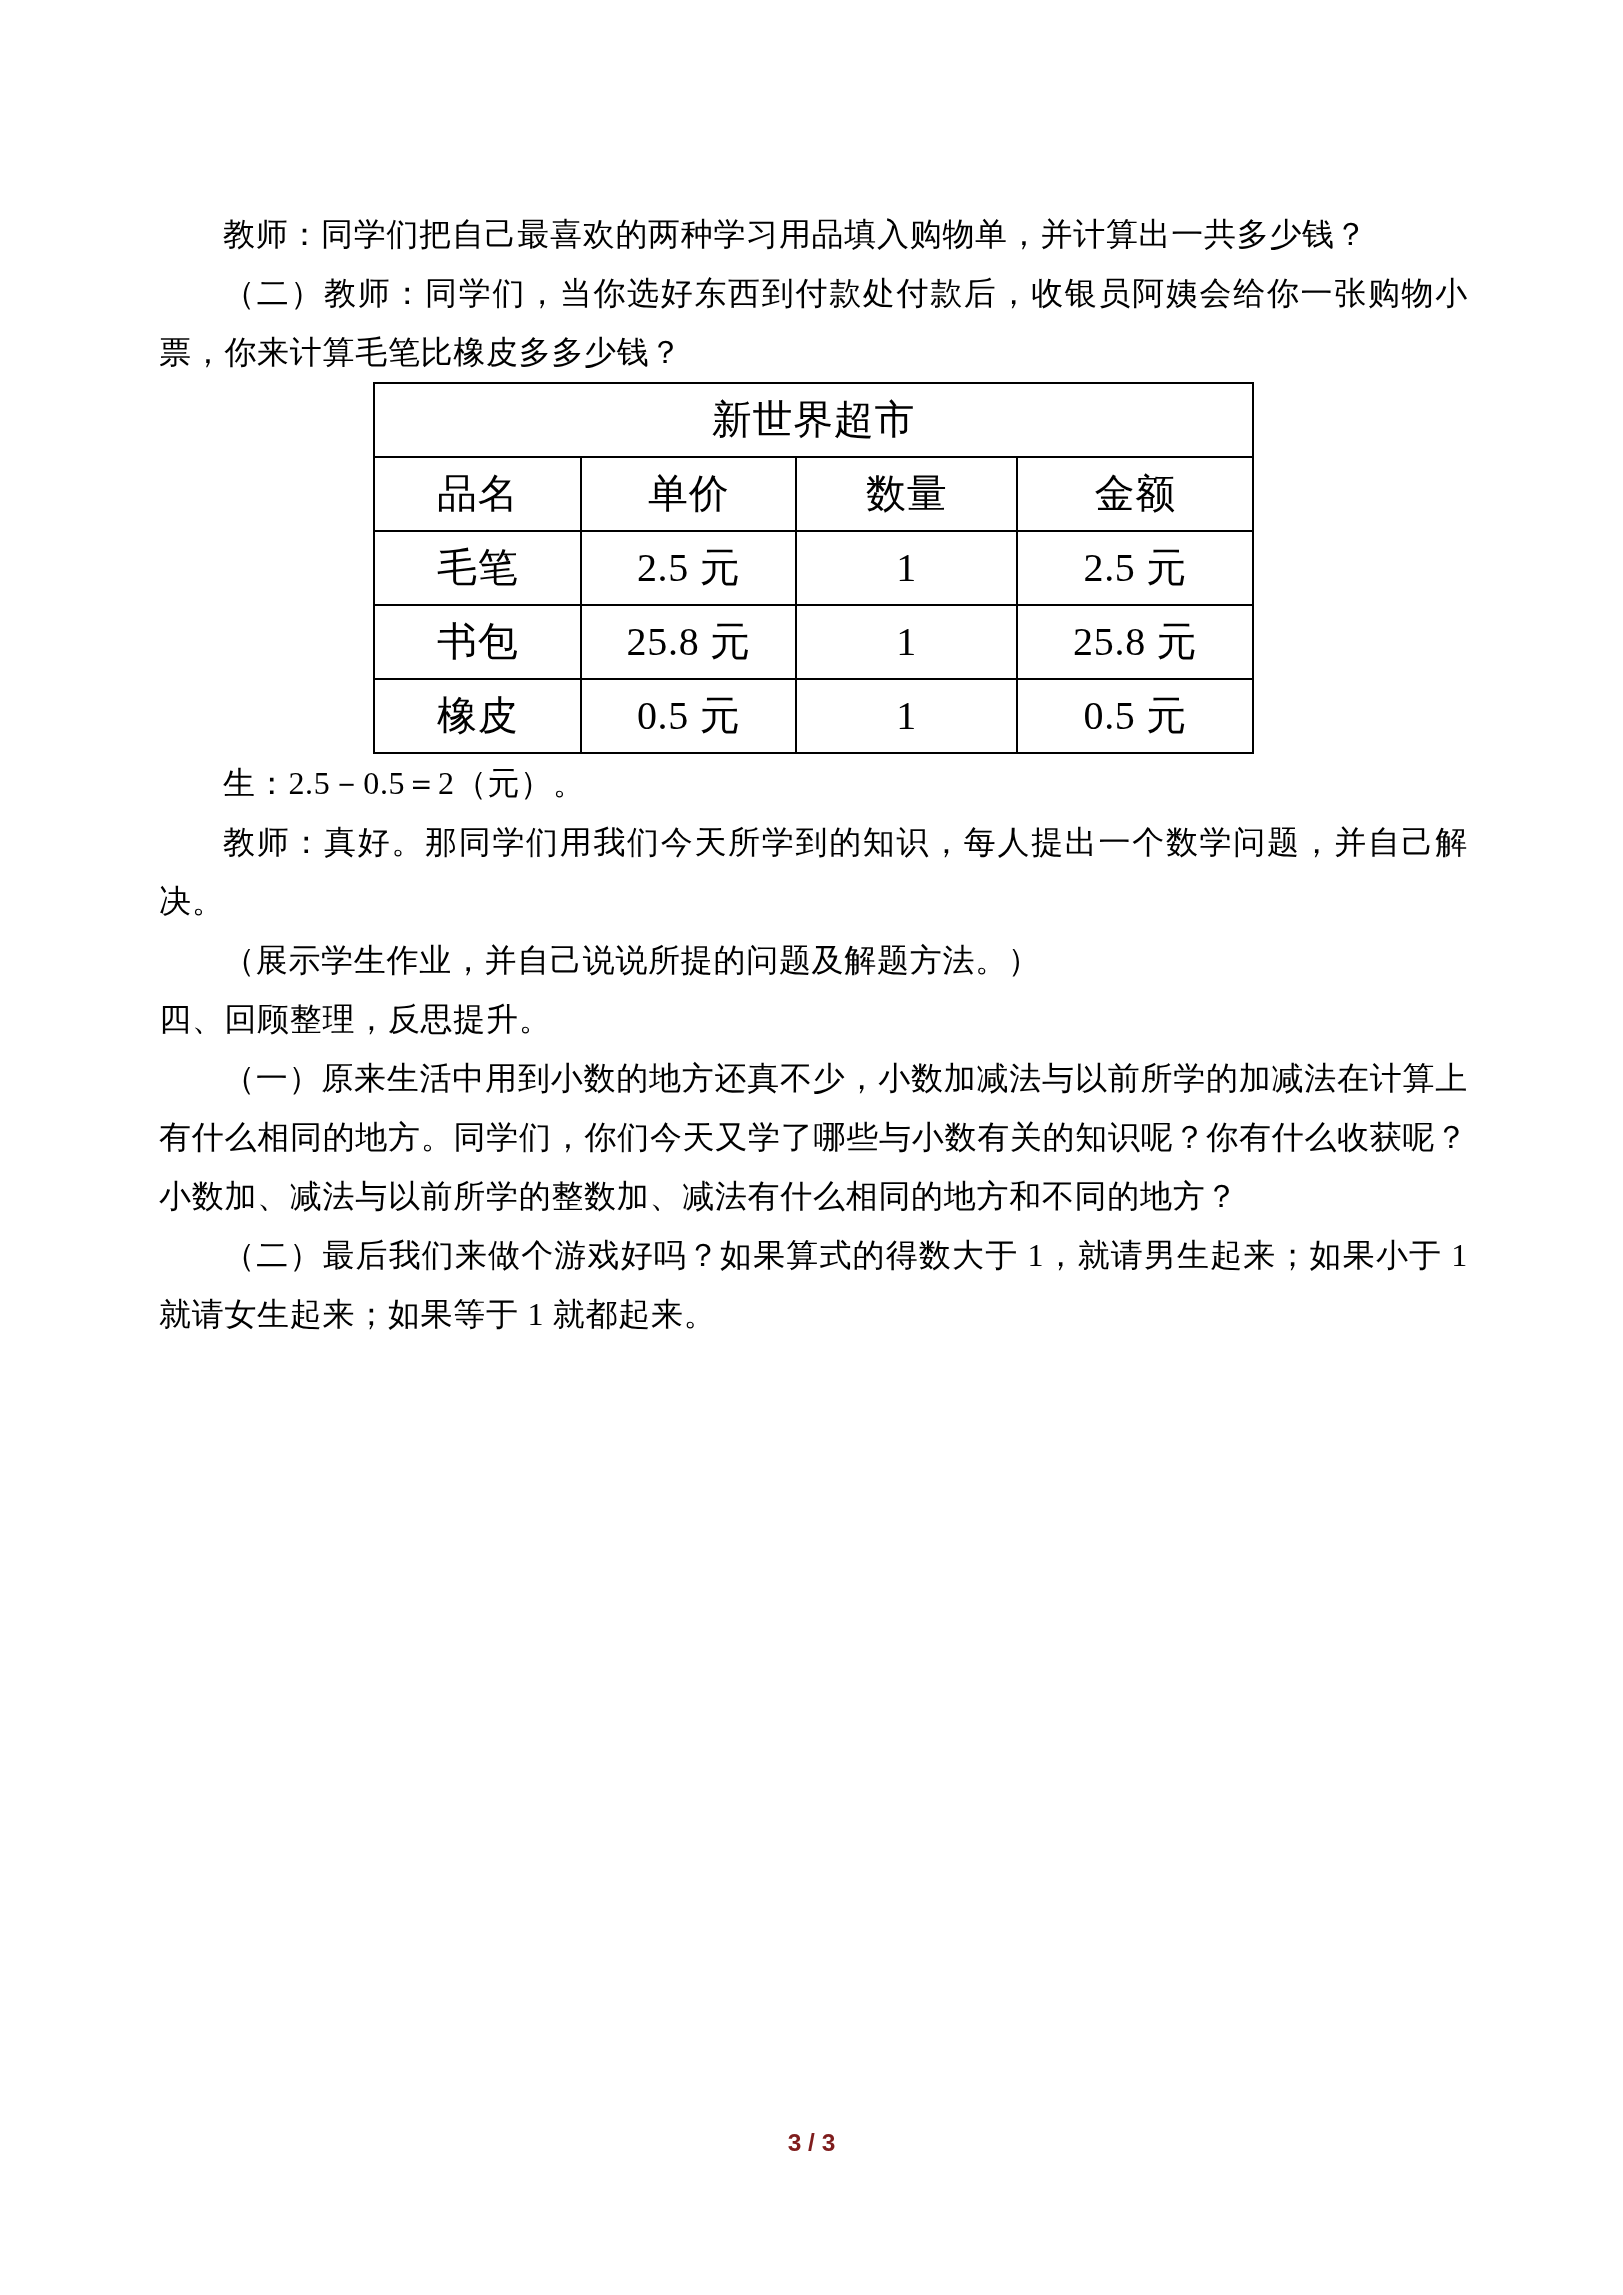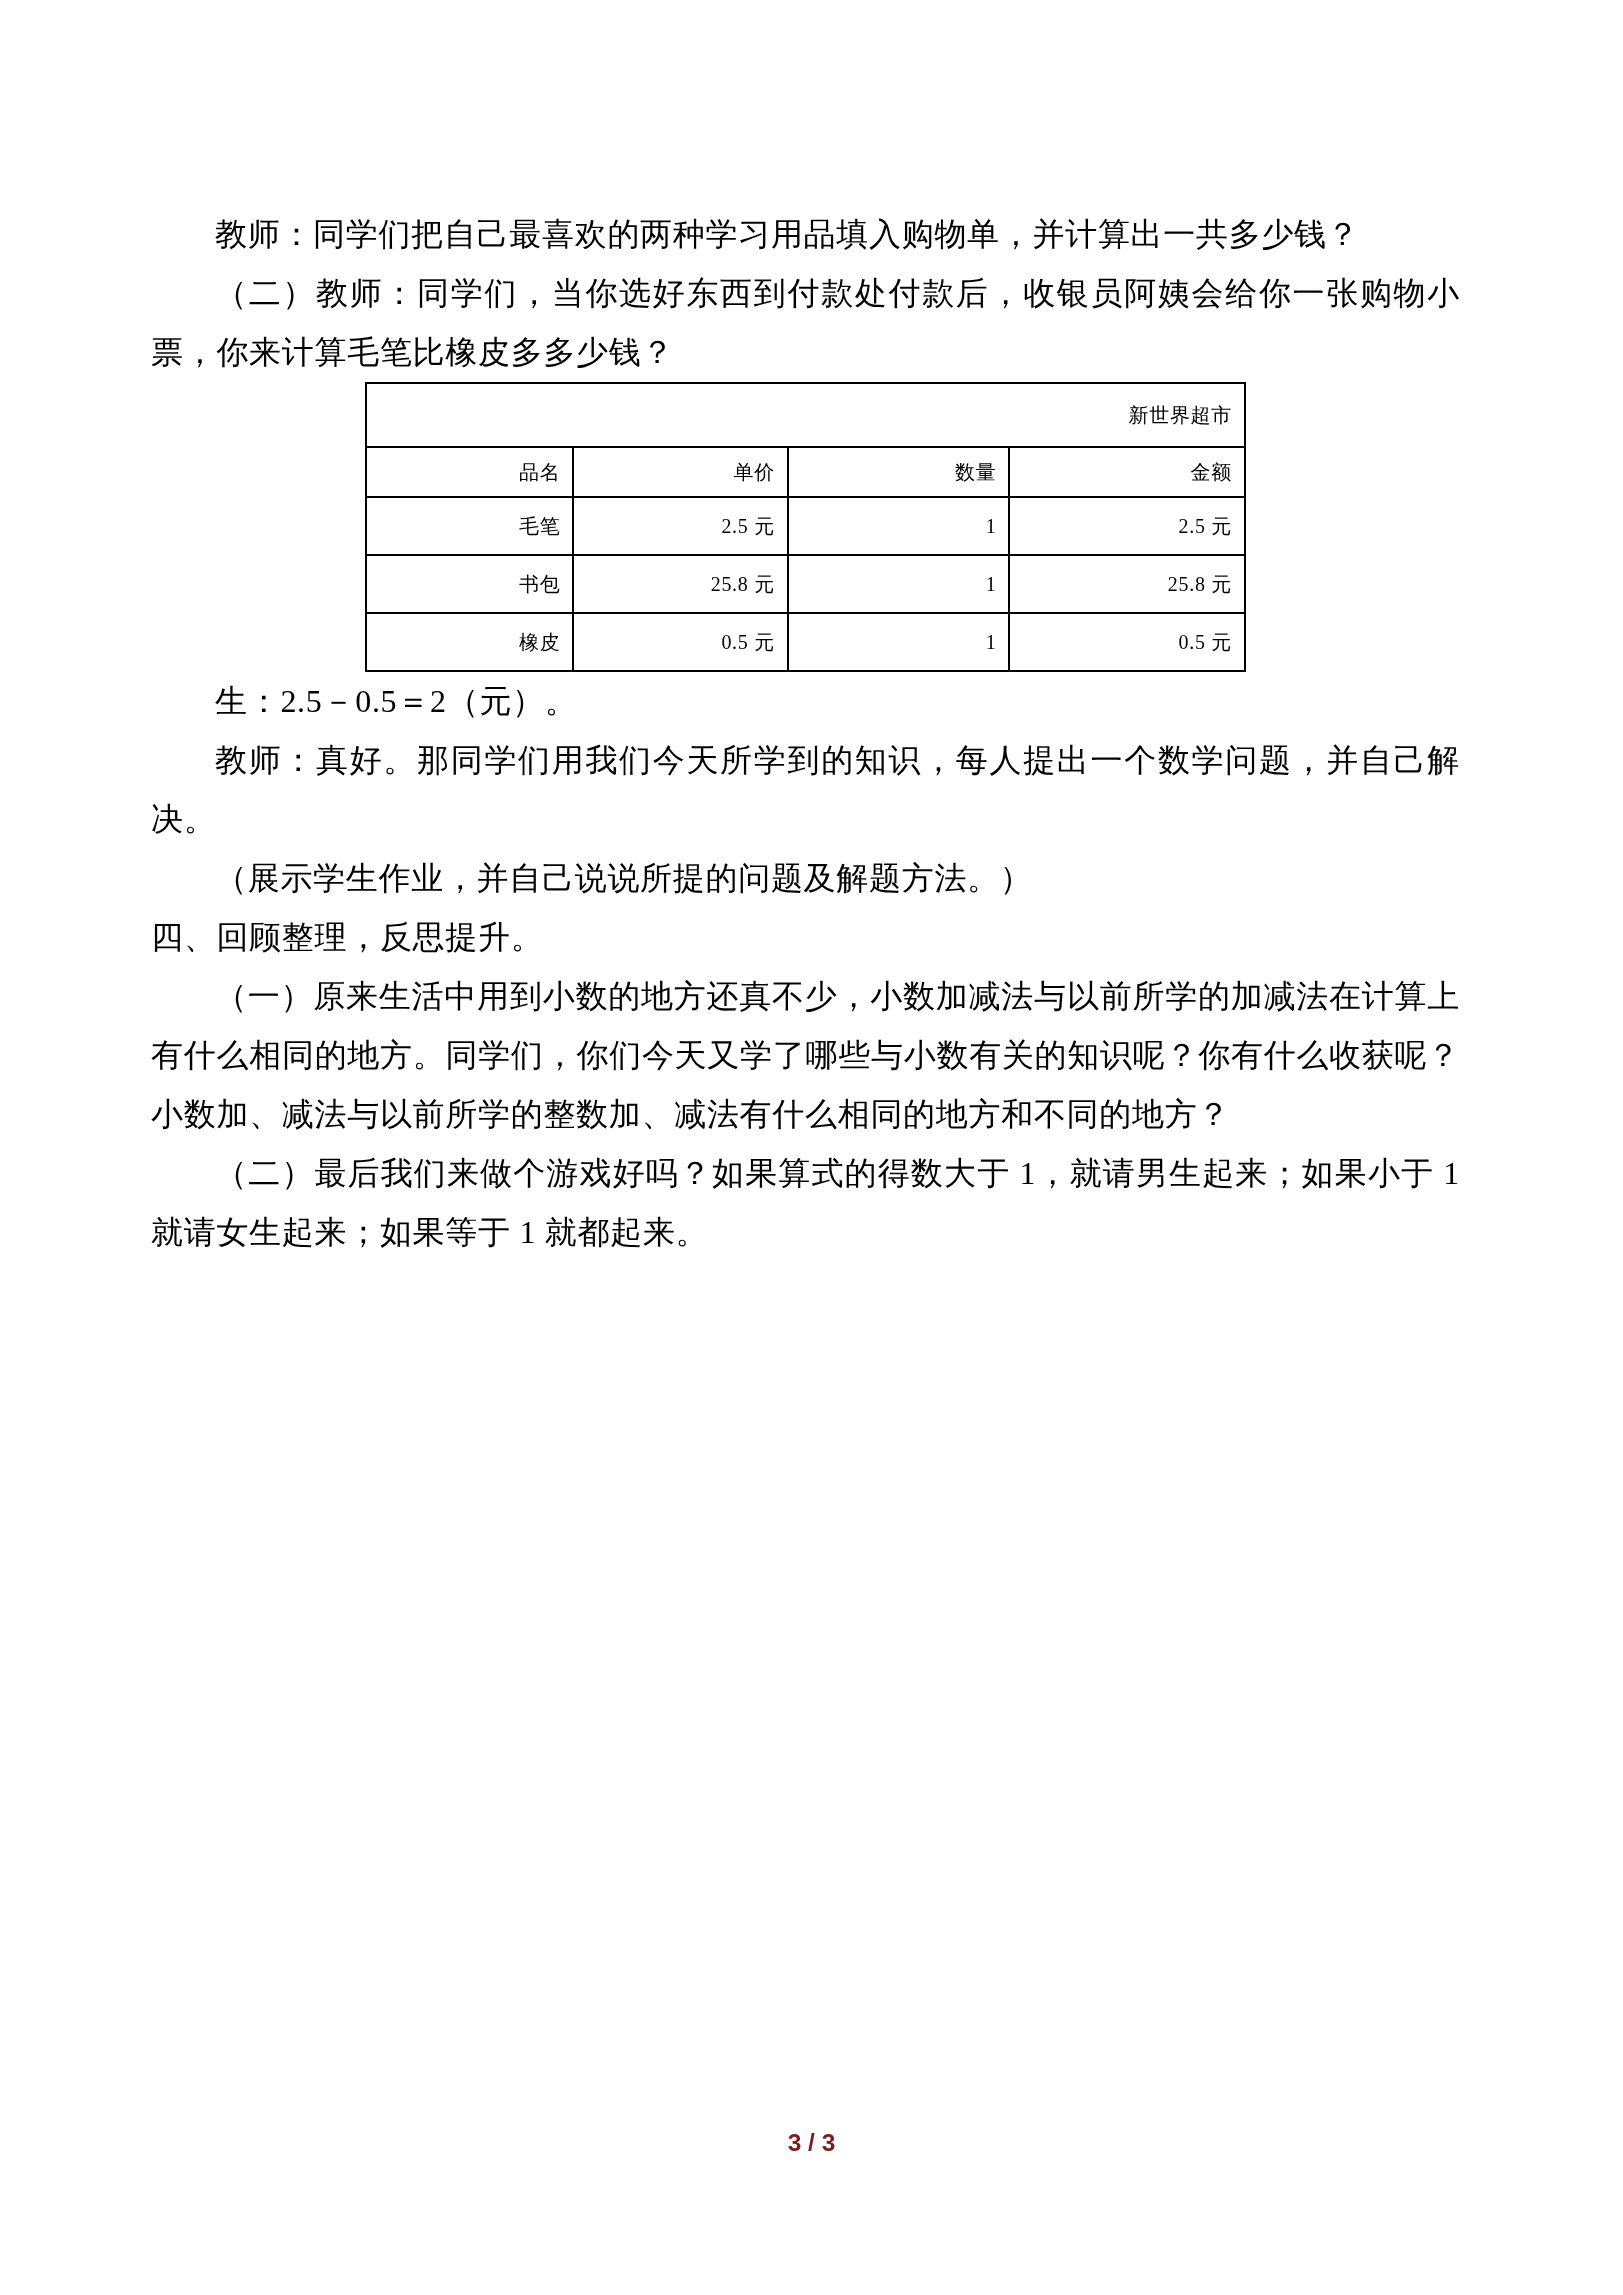--- a/index.html
+++ b/index.html
@@ -11,21 +11,21 @@
     position: relative;
     width: 1623px;
     height: 2295px;
     background: #ffffff;
     color: #000000;
     font-family: "Liberation Serif", "DejaVu Serif", serif;
     overflow: hidden;
   }
   .content {
     position: absolute;
-    left: 151px;
+    left: 159px;
     top: 205px;
     width: 1309px;
     font-size: 32px;
     line-height: 59px;
     text-align: justify;
     letter-spacing: 0.7px;
   }
   .para {
     margin: 0;
     padding: 0;
@@ -34,24 +34,24 @@
     text-indent: 64px;
   }
   table.receipt {
     border-collapse: collapse;
     table-layout: fixed;
     width: 881px;
     margin: 0 auto;
   }
   table.receipt td {
     border: 2.7px solid #000000;
-    text-align: right;
+    text-align: center;
     vertical-align: middle;
     padding: 12px;
-    font-size: 20px;
+    font-size: 40px;
     line-height: 1.2;
     overflow: hidden;
   }
   tr.t-title-row { height: 64px; }
   tr.t-head-row  { height: 49px; }
   tr.t-data-row  { height: 58px; }
   .footer {
     position: absolute;
     top: 2128px;
     left: 0;

